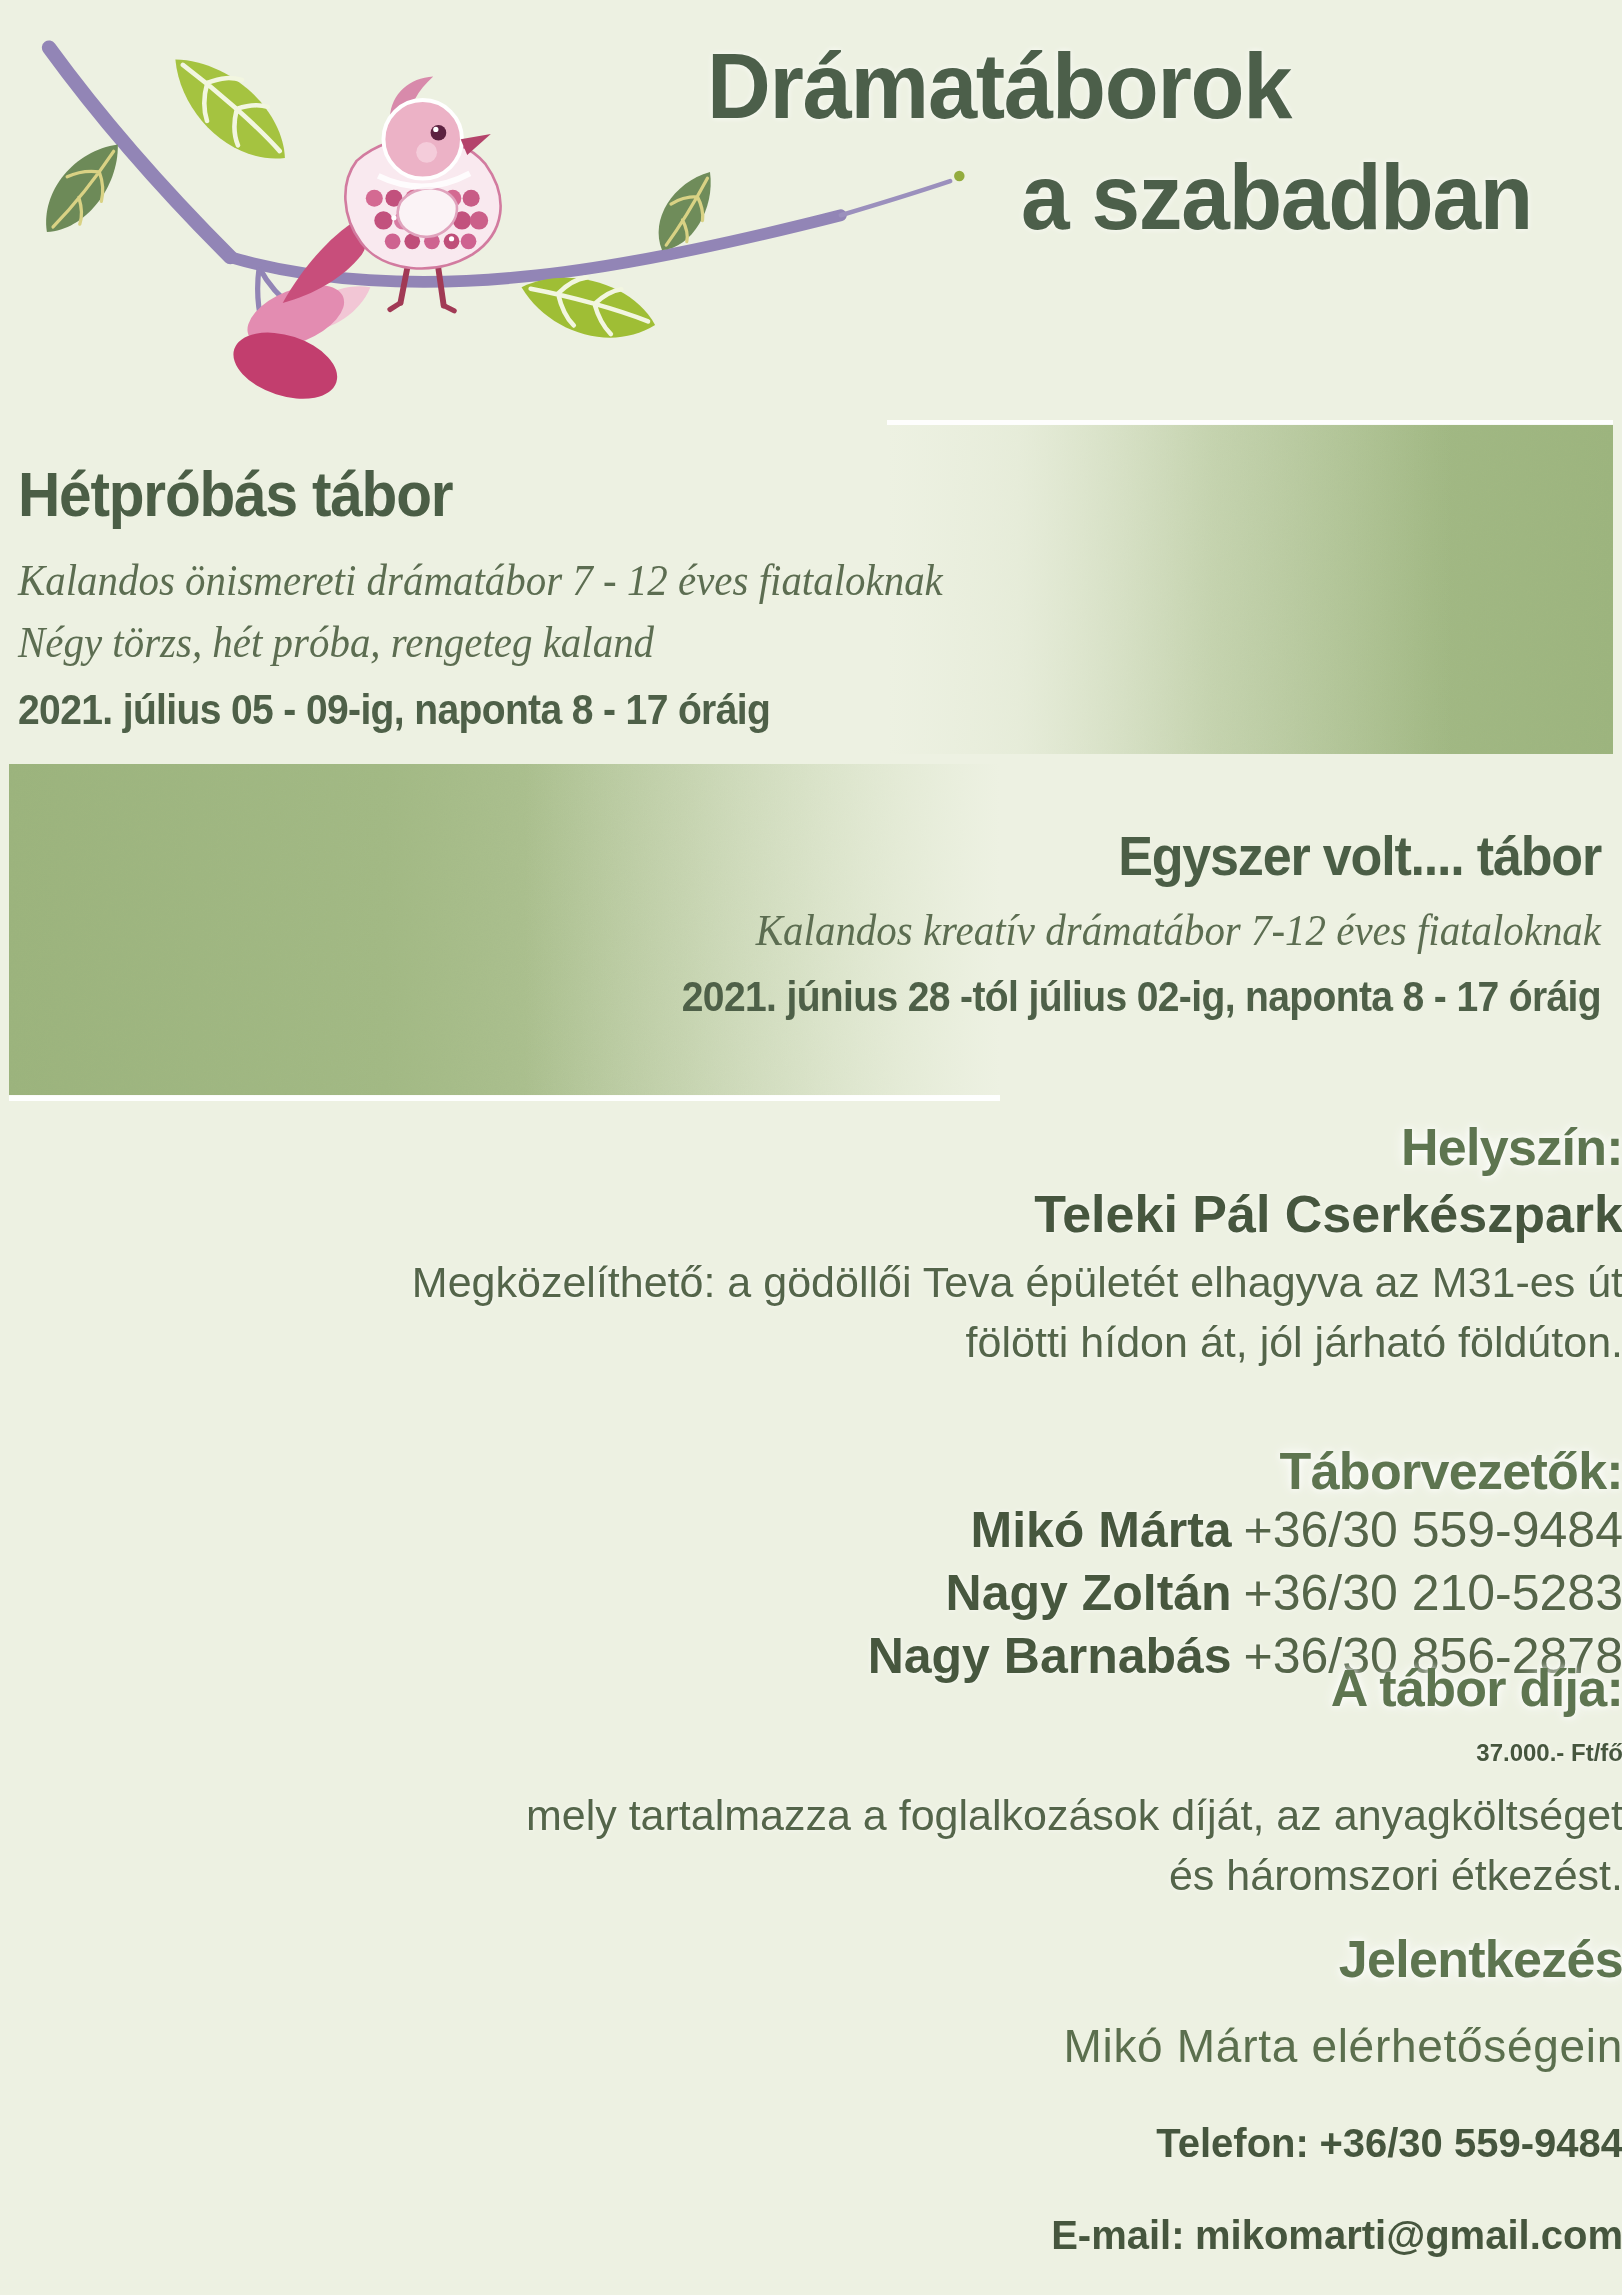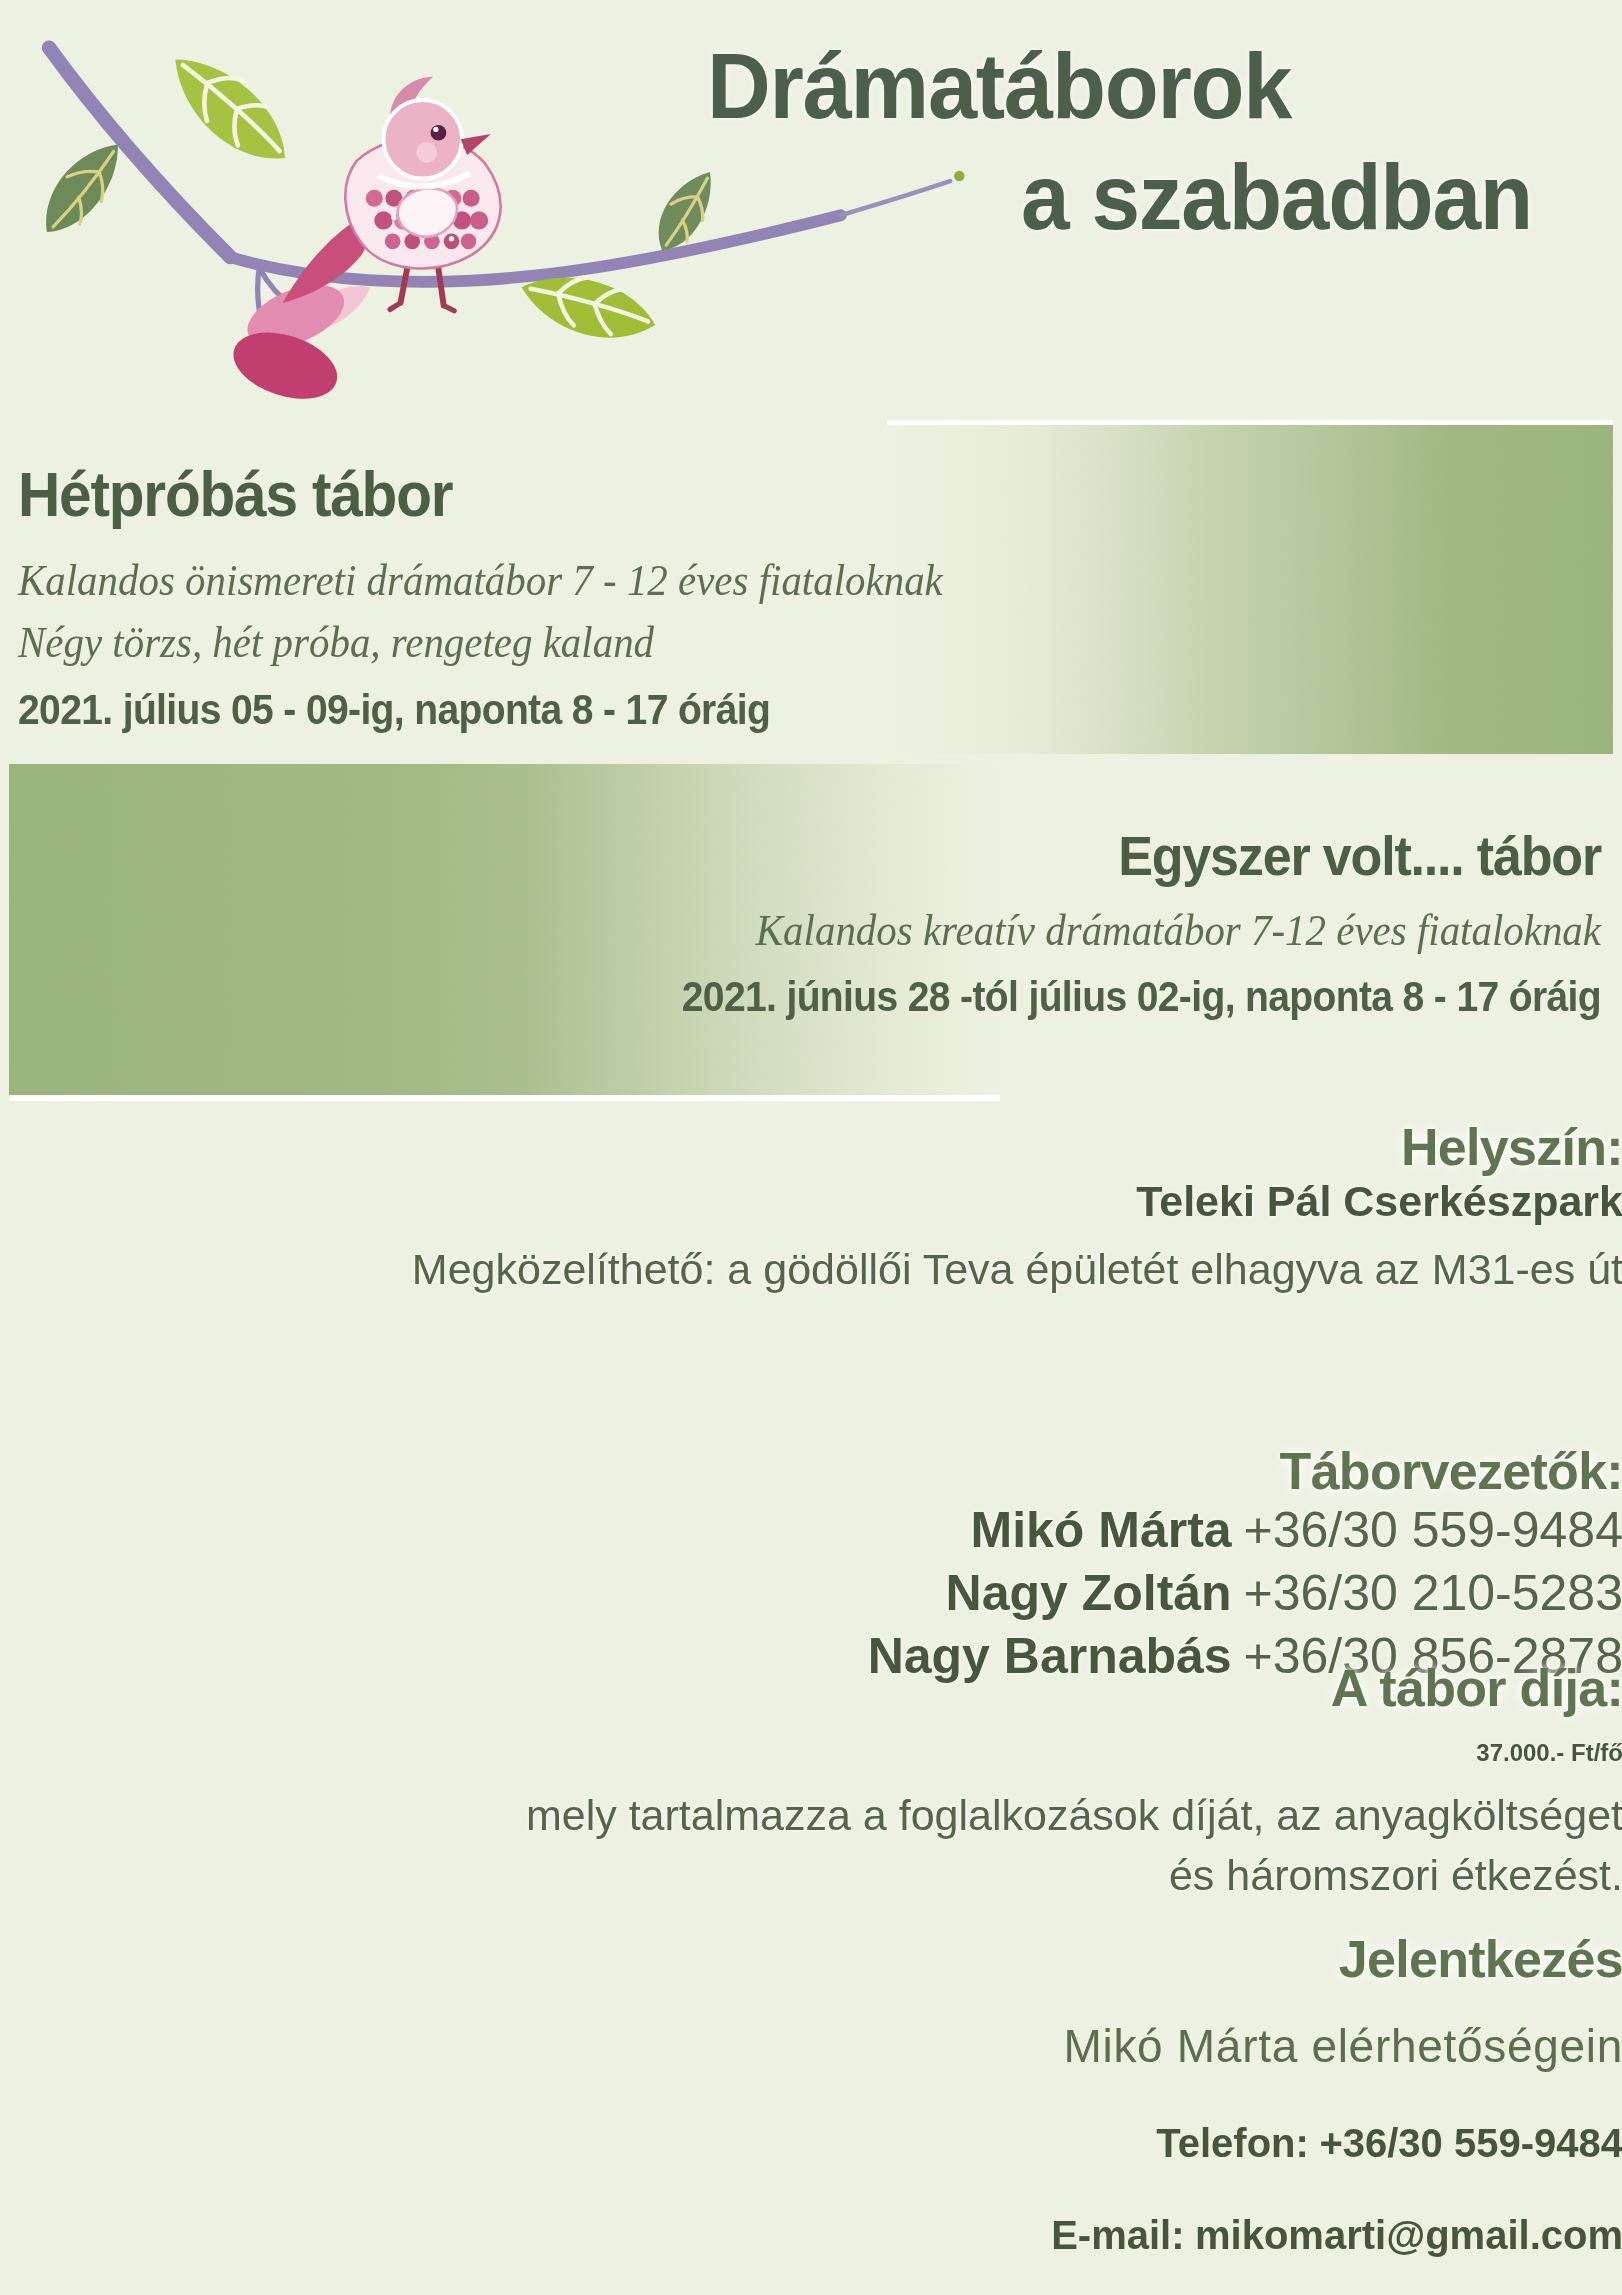--- a/index.html
+++ b/index.html
@@ -58,21 +58,21 @@
   
   .center-sec{position:absolute;left:39px;width:1584px;text-align:right;white-space:nowrap;}
   .sec-heading{
     margin:0;font-size:52px;font-weight:bold;color:#5e7550;letter-spacing:-0.7px;
     text-shadow:0 0 7.9px rgba(255,255,255,.95),0 0 15.7px rgba(255,255,255,.9);
     line-height:55px;
   }
   .line{margin:0;font-size:43px;color:#54654a;line-height:60px;text-shadow:0 0 5.2px rgba(255,255,255,.7);}
   .line.bold{font-weight:bold;color:#46563e;}
   .loc-sec{top:1120px;}
-  .loc-name{margin-top:2px;font-size:43px;line-height:48px;}
+  .loc-name{margin-top:15px;font-size:52px;line-height:48px;}
   .loc-desc1{margin-top:14.4px;}
   .leaders-sec{top:1444px;}
   .leader-row{margin:0;font-size:50px;line-height:63px;text-shadow:0 0 5.2px rgba(255,255,255,.7);}
   .leader-row:first-of-type{margin-top:21px;}
   .leader-name{font-weight:bold;color:#47573e;}
   .leader-phone{color:#556549;margin-left:11.8px;}
   .price-sec{top:1661px;}
   .price-amount{margin-top:15.7px;font-size:24px;line-height:42px;}
   .price-note1{margin-top:11.8px;}
   .app-sec{top:1932px;}
@@ -204,20 +204,21 @@
   <section class="camp camp2-block">
     <h2>Egyszer volt.... tábor</h2>
     <p class="it">Kalandos kreatív drámatábor 7-12 éves fiataloknak</p>
     <p class="dates">2021. június 28 -tól július 02-ig, naponta 8 - 17 óráig</p>
   </section>
 
   <section class="center-sec loc-sec">
     <p class="sec-heading">Helyszín:</p>
     <p class="line bold loc-name">Teleki Pál Cserkészpark</p>
     <p class="line loc-desc1">Megközelíthető: a gödöllői Teva épületét elhagyva az M31-es út</p>
+    <p class="line">fölötti hídon át, jól járható földúton.</p>
   </section>
 
   <section class="center-sec leaders-sec">
     <p class="sec-heading">Táborvezetők:</p>
     <p class="leader-row"><span class="leader-name">Mikó Márta</span><span class="leader-phone">+36/30 559-9484</span></p>
     <p class="leader-row"><span class="leader-name">Nagy Zoltán</span><span class="leader-phone">+36/30 210-5283</span></p>
     <p class="leader-row"><span class="leader-name">Nagy Barnabás</span><span class="leader-phone">+36/30 856-2878</span></p>
   </section>
 
   <section class="center-sec price-sec">

